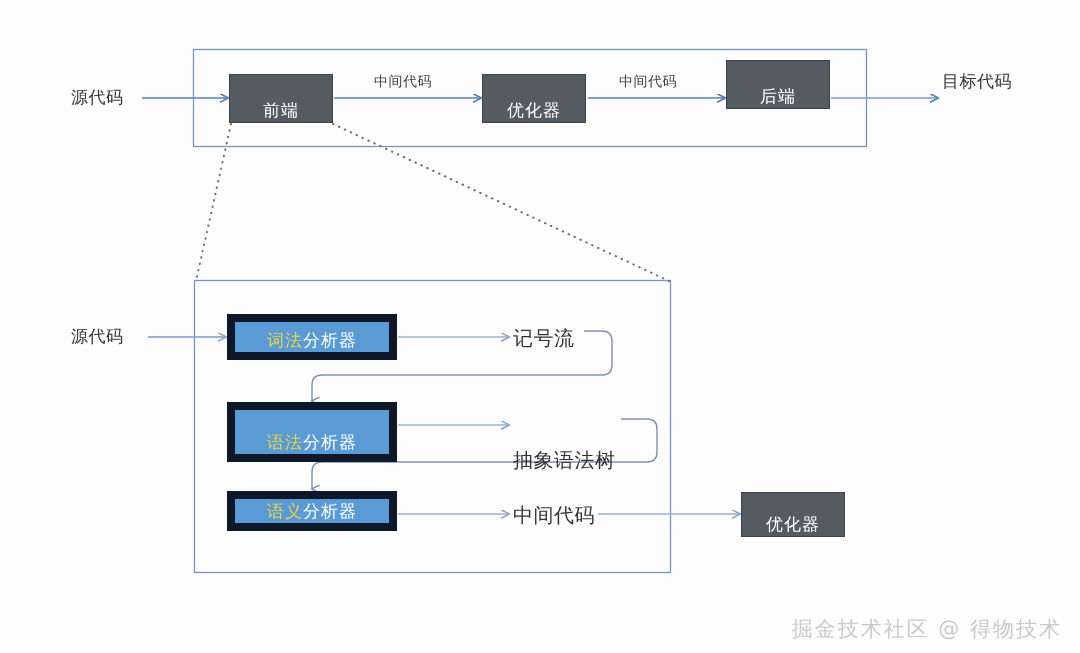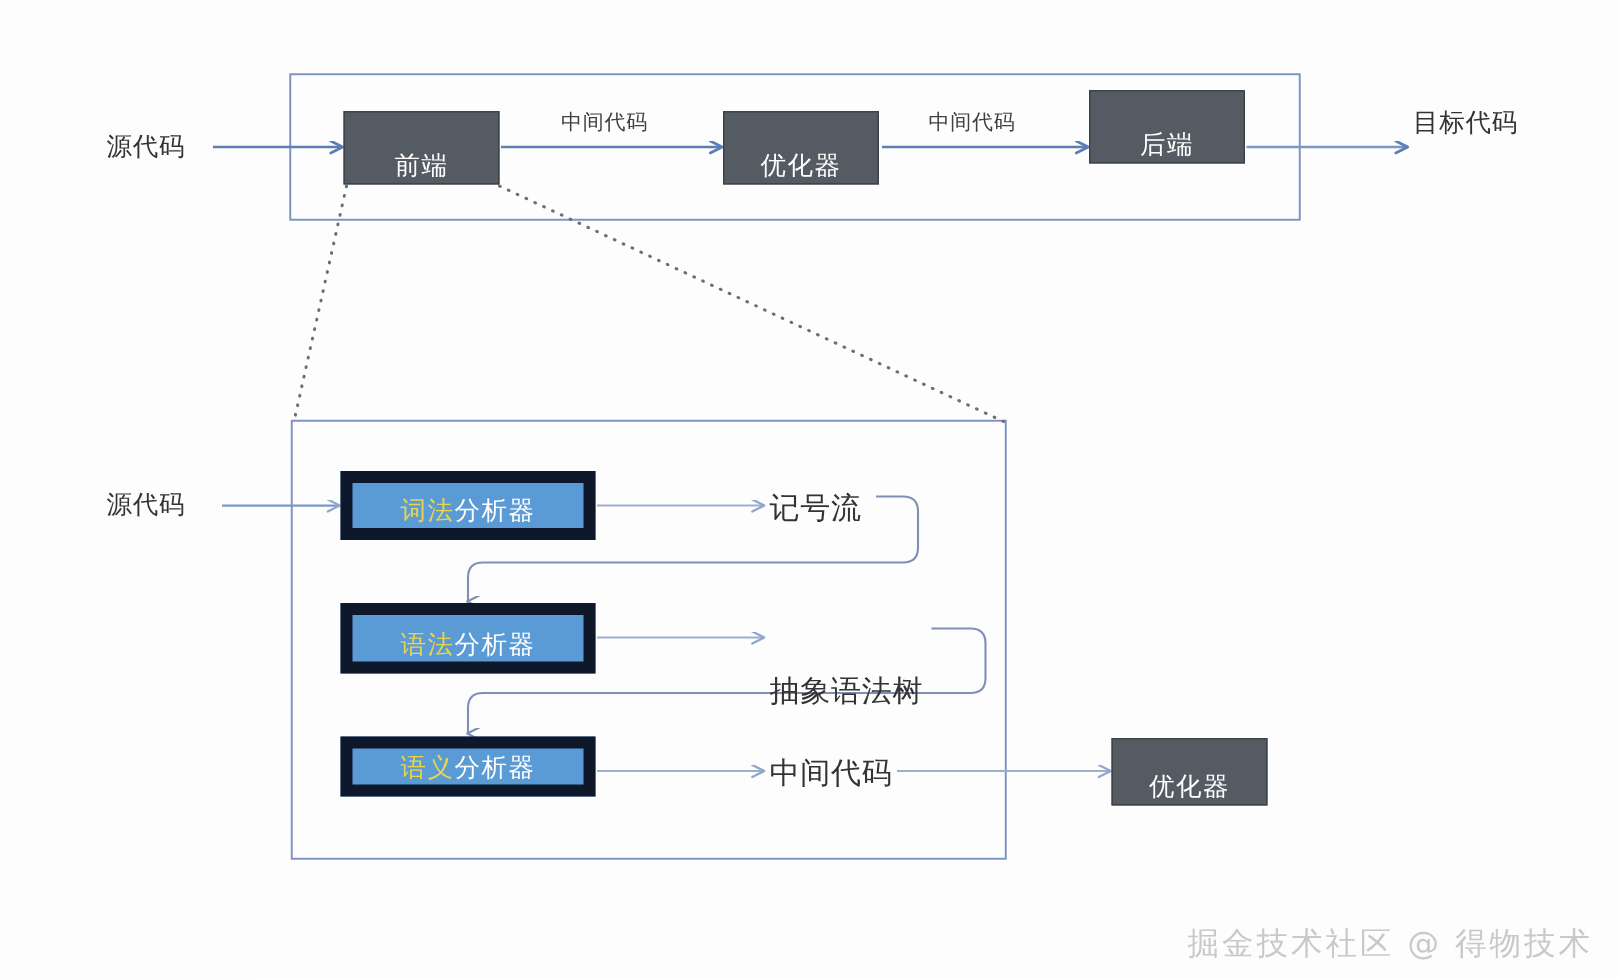--- a/index.html
+++ b/index.html
@@ -151,21 +151,21 @@
   <div class="label label-edge" style="left:374px; top:73px;">中间代码</div>
 
   <div class="label label-edge" style="left:619px; top:73px;">中间代码</div>
 
   <div class="node node-blue" style="left:227px; top:314px; width:170px; height:46px;">
     <span>
       <span class="kw">词法</span><span>分析器</span>
     </span>
   </div>
 
-  <div class="node node-blue" style="left:227px; top:402px; width:170px; height:47px;">
+  <div class="node node-blue" style="left:227px; top:402px; width:170px; height:60px;">
     <span>
       <span class="kw">语法</span><span>分析器</span>
     </span>
   </div>
 
   <div class="node node-blue" style="left:227px; top:491px; width:170px; height:40px;">
     <span>
       <span class="kw">语义</span><span>分析器</span>
     </span>
   </div>

